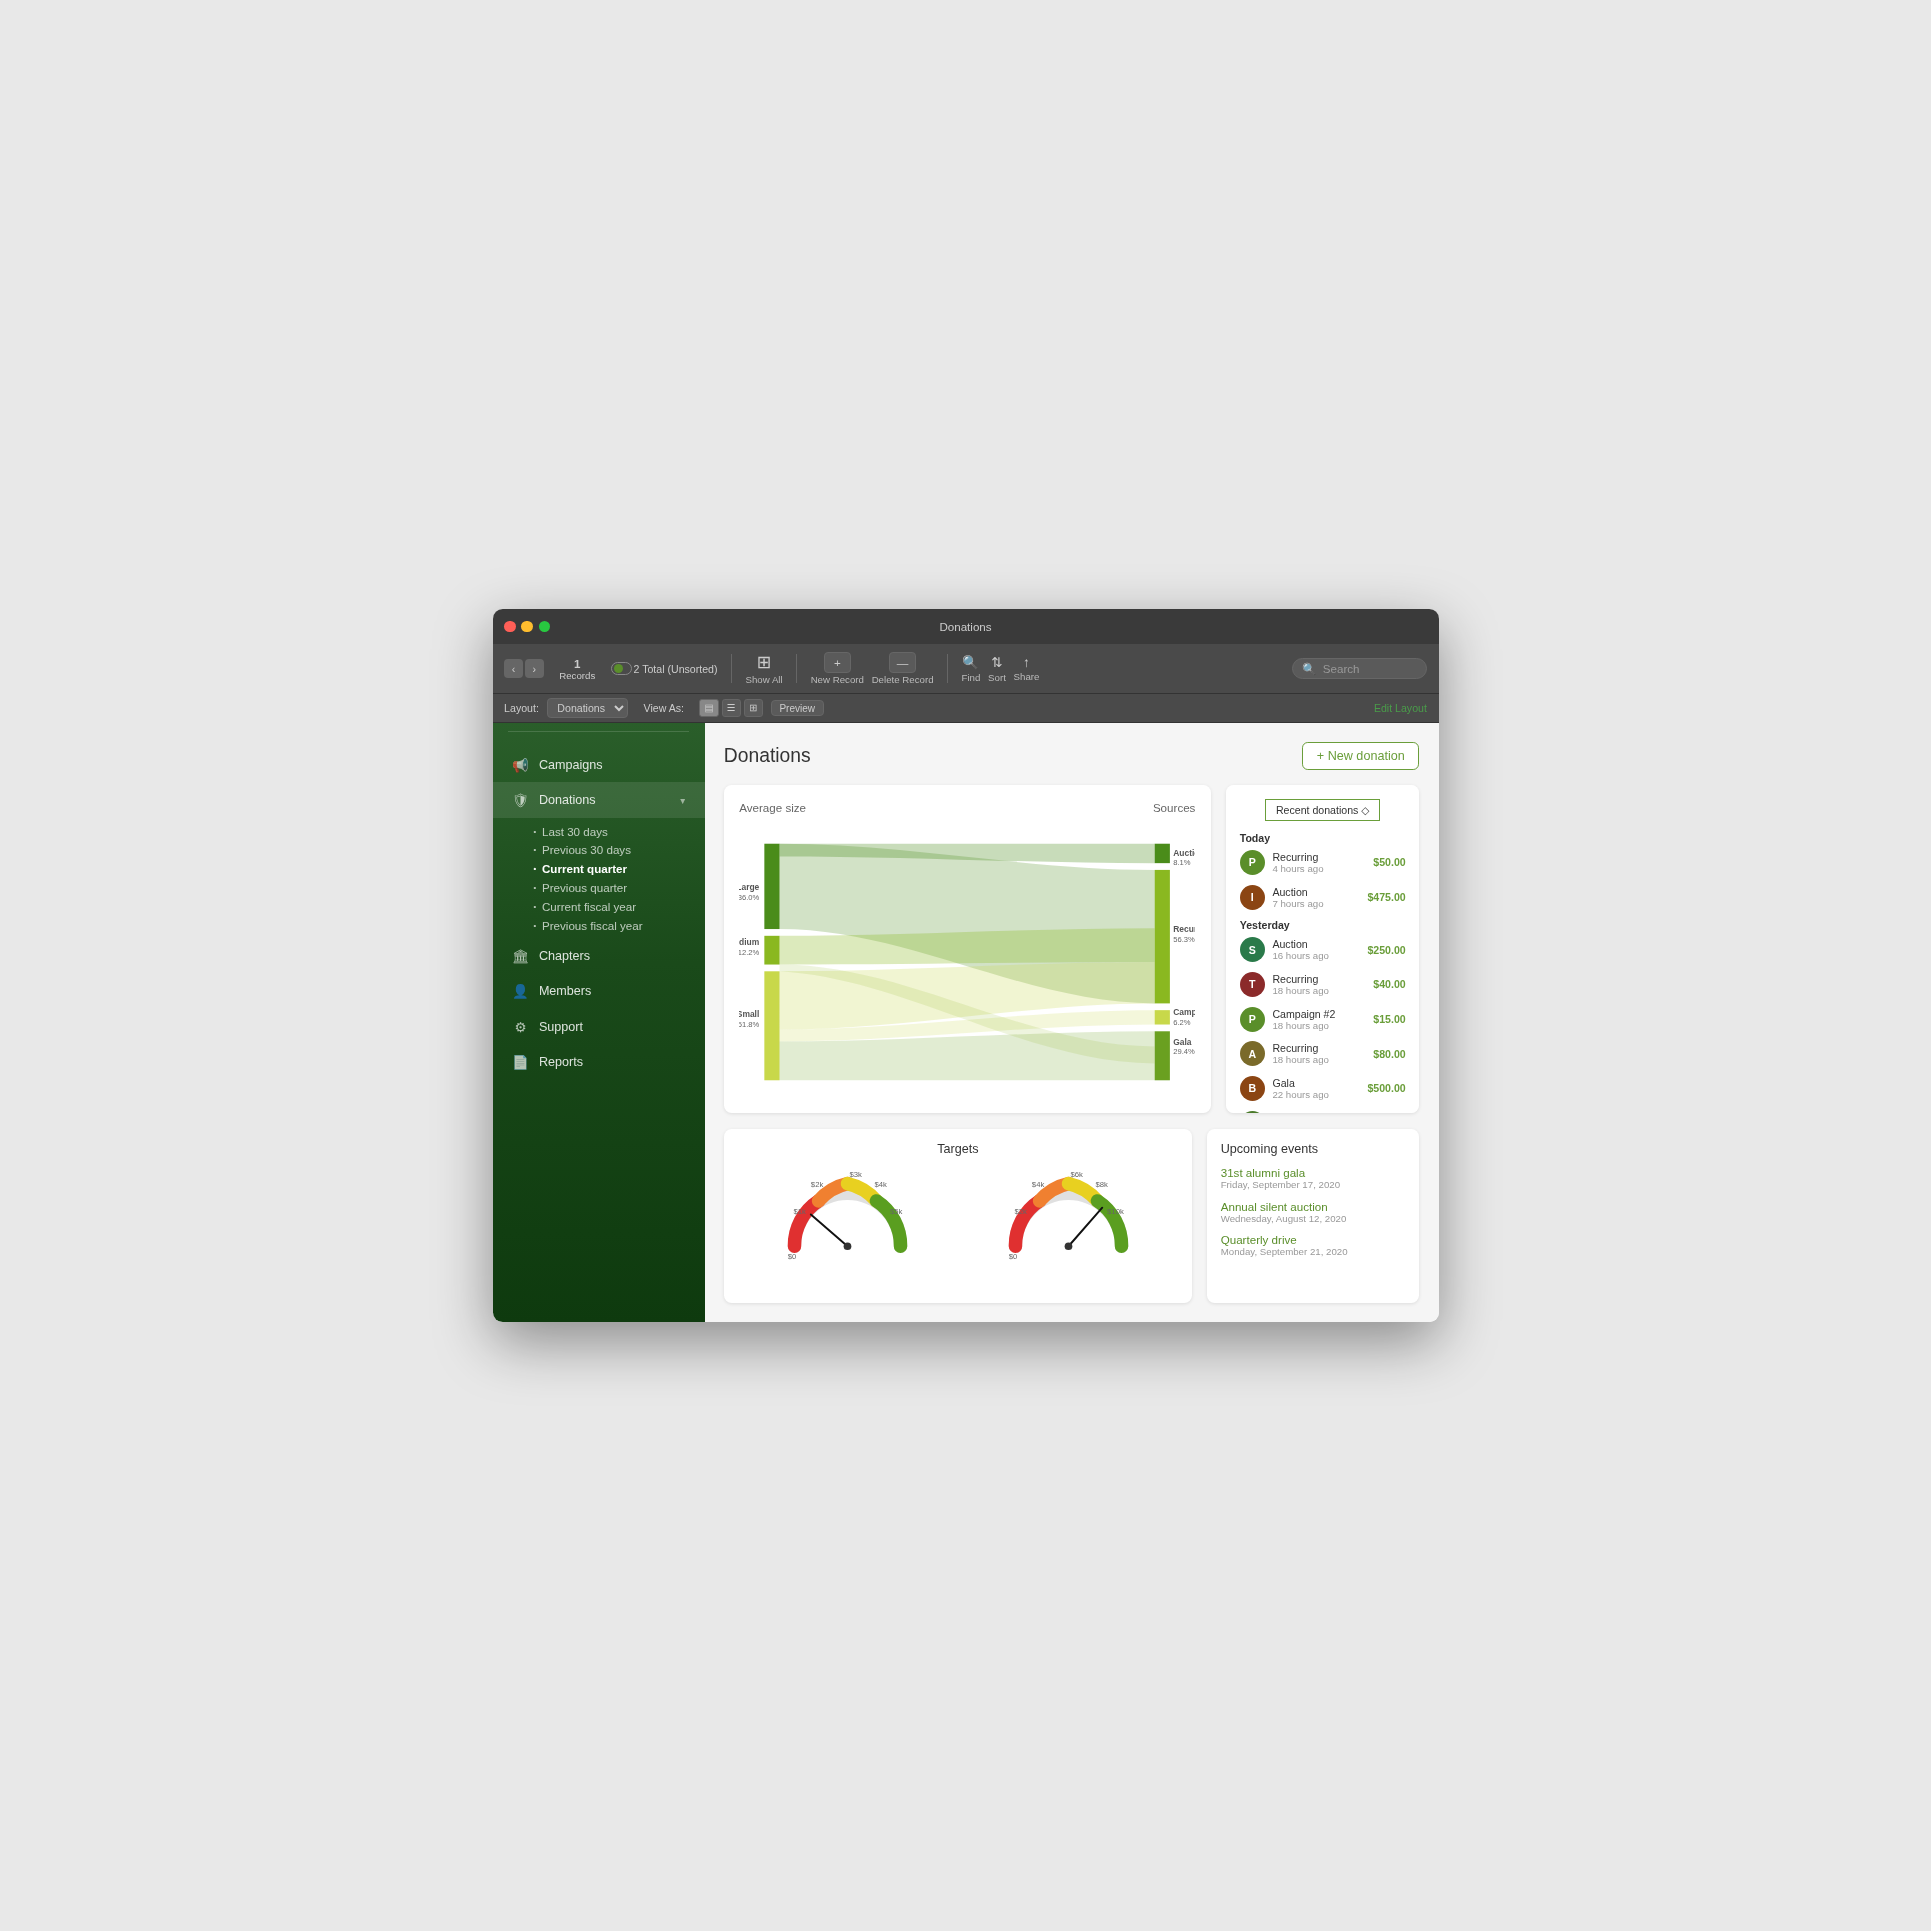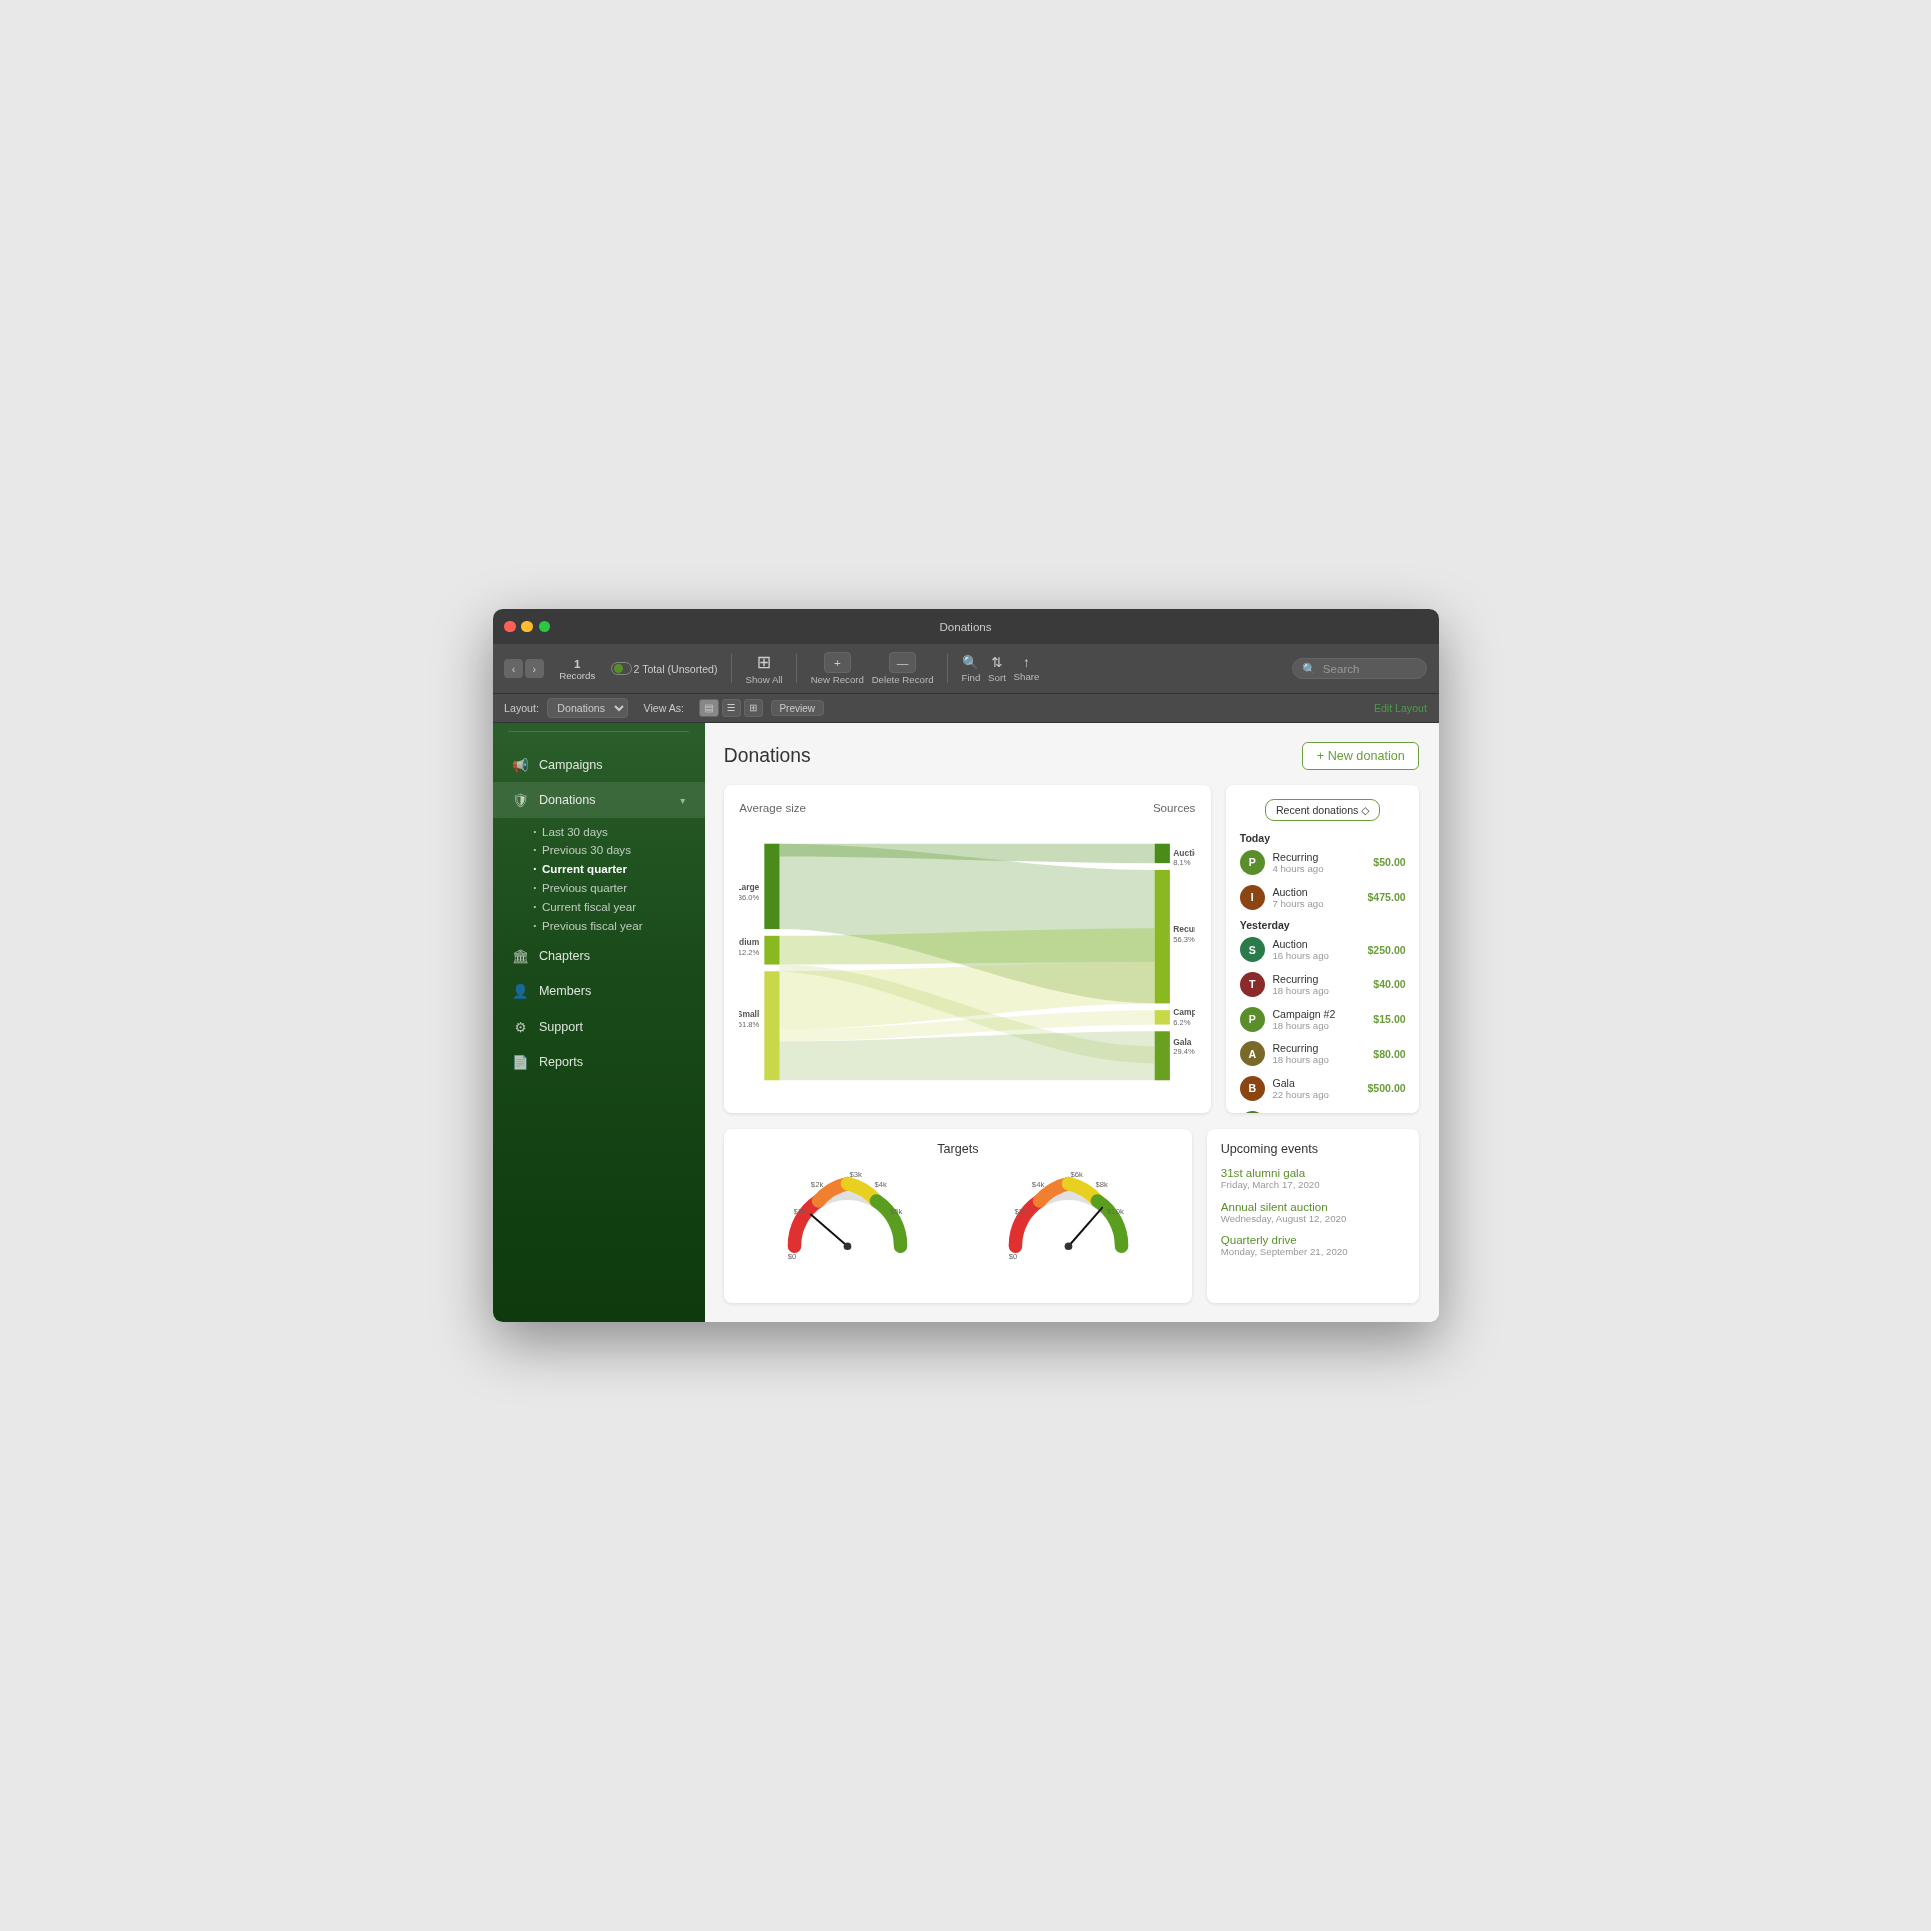--- a/index.html
+++ b/index.html
@@ -280,21 +280,21 @@
       overflow-y: auto;
     }
     .donations-filter {
       display: flex;
       justify-content: center;
       margin-bottom: 11.6px;
     }
     .filter-btn {
       background: #fff;
       border: 1.4px solid #6a9e3a;
-      border-radius: 9px;
+      border-radius: 0;
       color: #333;
       font-size: 10.6px;
       padding: 3.9px 9.7px;
       cursor: pointer;
       display: flex;
       align-items: center;
       gap: 3.9px;
     }
     .section-label {
       font-size: 10.6px;
@@ -672,21 +672,21 @@
               </svg>
             </div>
           </div>
         </div>
 
         <div class="events-card">
           <div class="events-title">Upcoming events</div>
           <div id="events-list">
               <div class="event-item">
     <div class="event-name">31st alumni gala</div>
-    <div class="event-date">Friday, March 17, 2020</div>
+    <div class="event-date">Friday, September 17, 2020</div>
   </div>
               <div class="event-item">
     <div class="event-name">Annual silent auction</div>
     <div class="event-date">Wednesday, August 12, 2020</div>
   </div>
               <div class="event-item">
     <div class="event-name">Quarterly drive</div>
     <div class="event-date">Monday, September 21, 2020</div>
   </div>
             </div>

